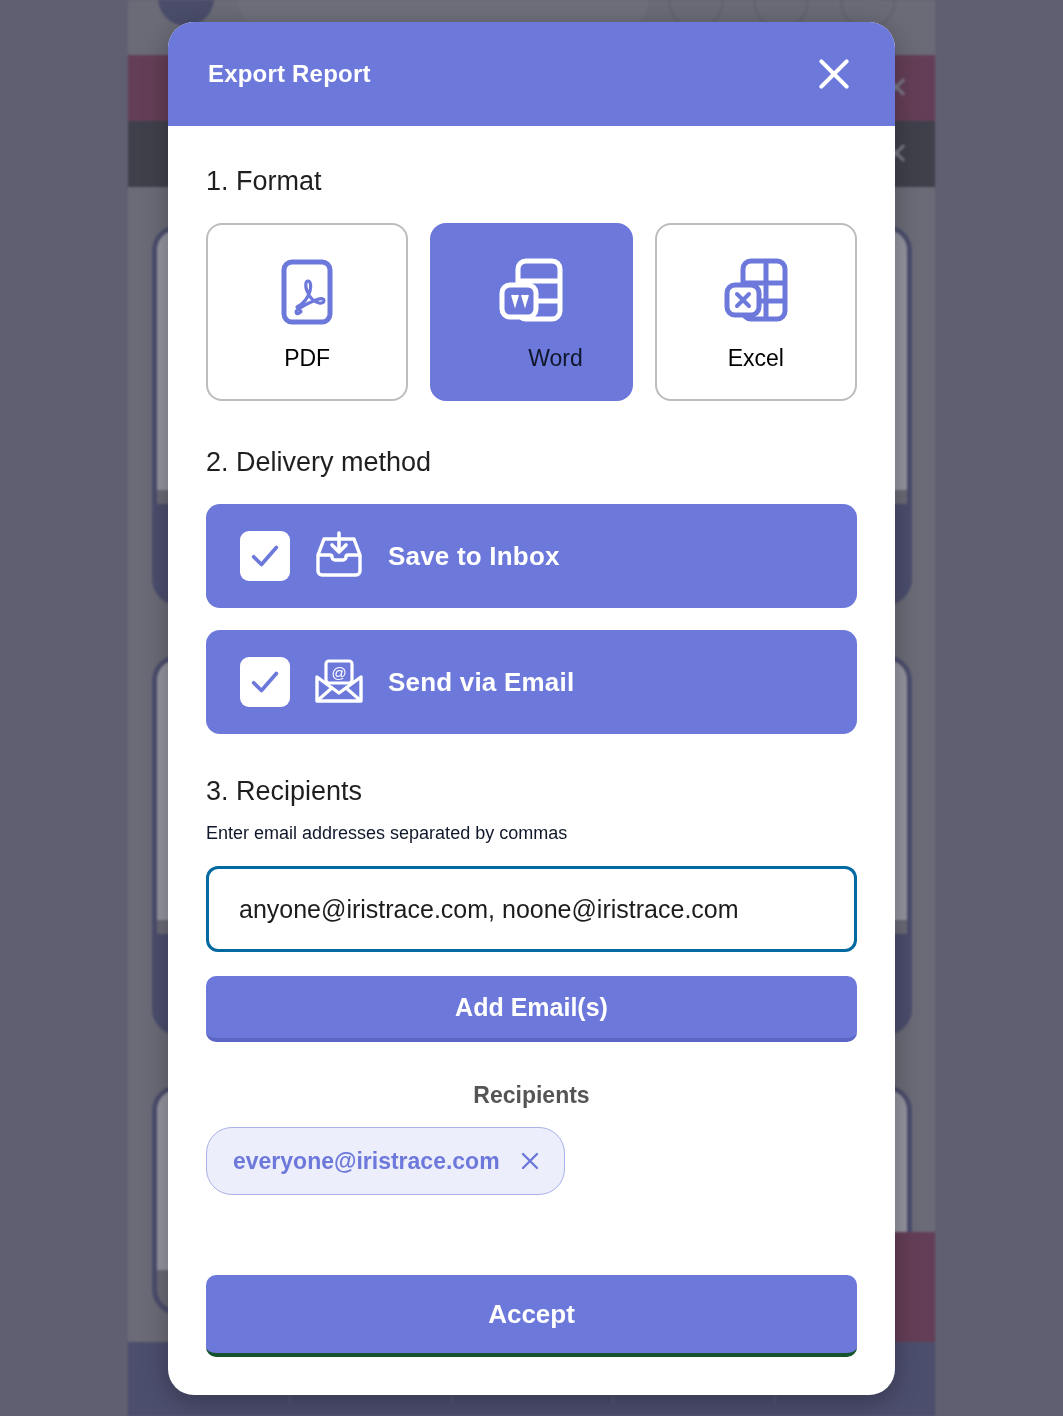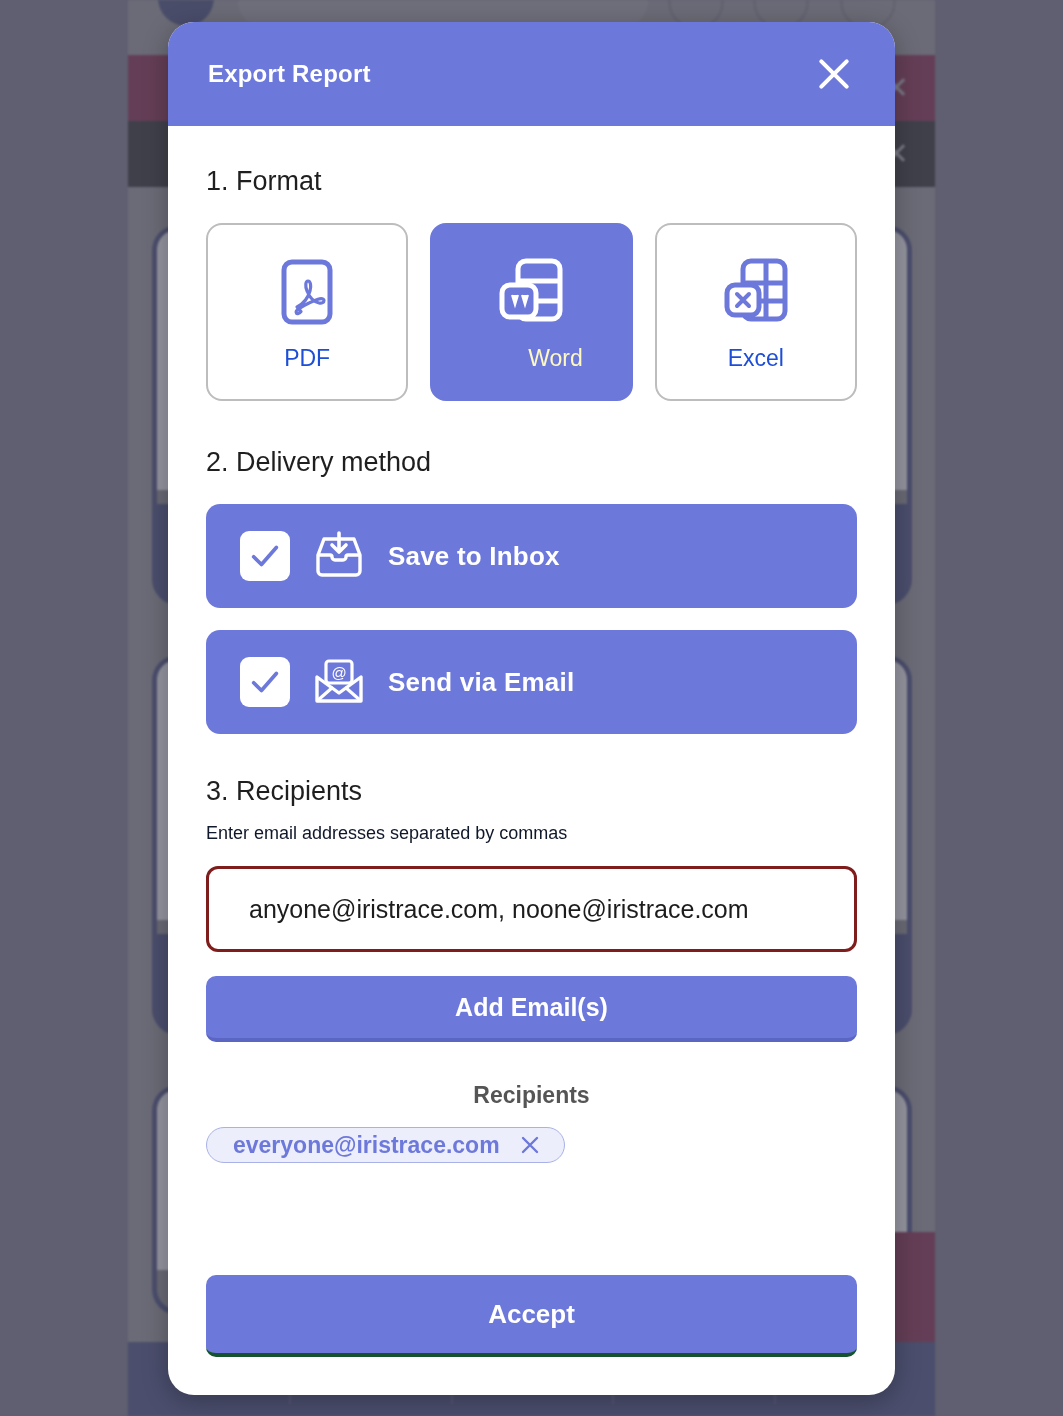--- a/index.html
+++ b/index.html
@@ -214,23 +214,23 @@
     cursor: pointer;
     background: #ffffff;
     border: 2px solid #bdbdbd;
   }
   .format-card.selected {
     background: #6d78db;
     border-color: #6d78db;
   }
   .format-label {
     font-size: 23px;
-    color: #1d4ed8;
-  }
-  .format-card.selected .format-label { color: #fef9c3; margin-left: 48px; }
+    color: #000000;
+  }
+  .format-card.selected .format-label { color: #0f172a; margin-left: 48px; }
   .format-icon { height: 78px; display: flex; align-items: center; }
 
   
   .delivery-row {
     height: 104px;
     background: #6d78db;
     border-radius: 14px;
     display: flex;
     align-items: center;
     padding-left: 34px;
@@ -265,26 +265,26 @@
   .helper-text {
     font-size: 18px;
     color: #0f172a;
     margin-top: -10px;
     margin-bottom: 22px;
   }
   .email-input {
     width: 100%;
     height: 86px;
     border-radius: 12px;
-    border: 3px solid #7f1d1d;
+    border: 3px solid #0369a1;
     background: #ffffff;
     font-family: "Liberation Sans", sans-serif;
     font-size: 25px;
     color: #1c1c1c;
-    padding: 0 40px;
+    padding: 0 30px;
     outline: none;
   }
   .add-btn {
     width: 100%;
     height: 66px;
     margin-top: 24px;
     background: #6d78db;
     border: none;
     border-bottom: 4px solid #5a65c4;
     border-radius: 10px;
@@ -301,21 +301,21 @@
     font-weight: bold;
     color: #555555;
     margin-bottom: 18px;
     text-align: center;
   }
   .chips-row { display: flex; flex-wrap: wrap; gap: 12px; }
   .chip {
     display: inline-flex;
     align-items: center;
     gap: 18px;
-    height: 36px;
+    height: 68px;
     padding: 0 22px 0 26px;
     border-radius: 26px;
     background: #eceefb;
     border: 1.5px solid #a9b2e8;
     cursor: pointer;
   }
   .chip-text {
     font-size: 23px;
     font-weight: bold;
     color: #6d78db;

